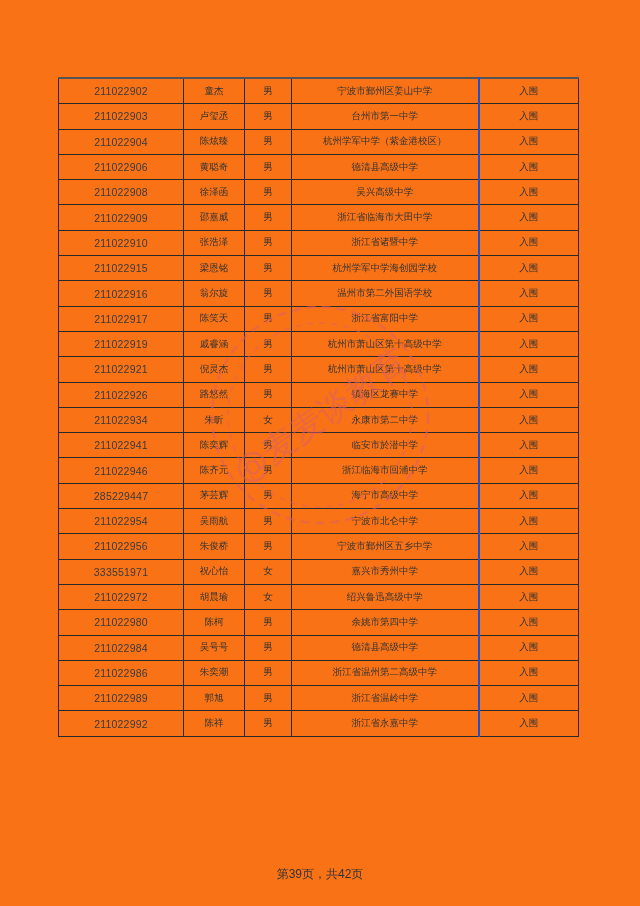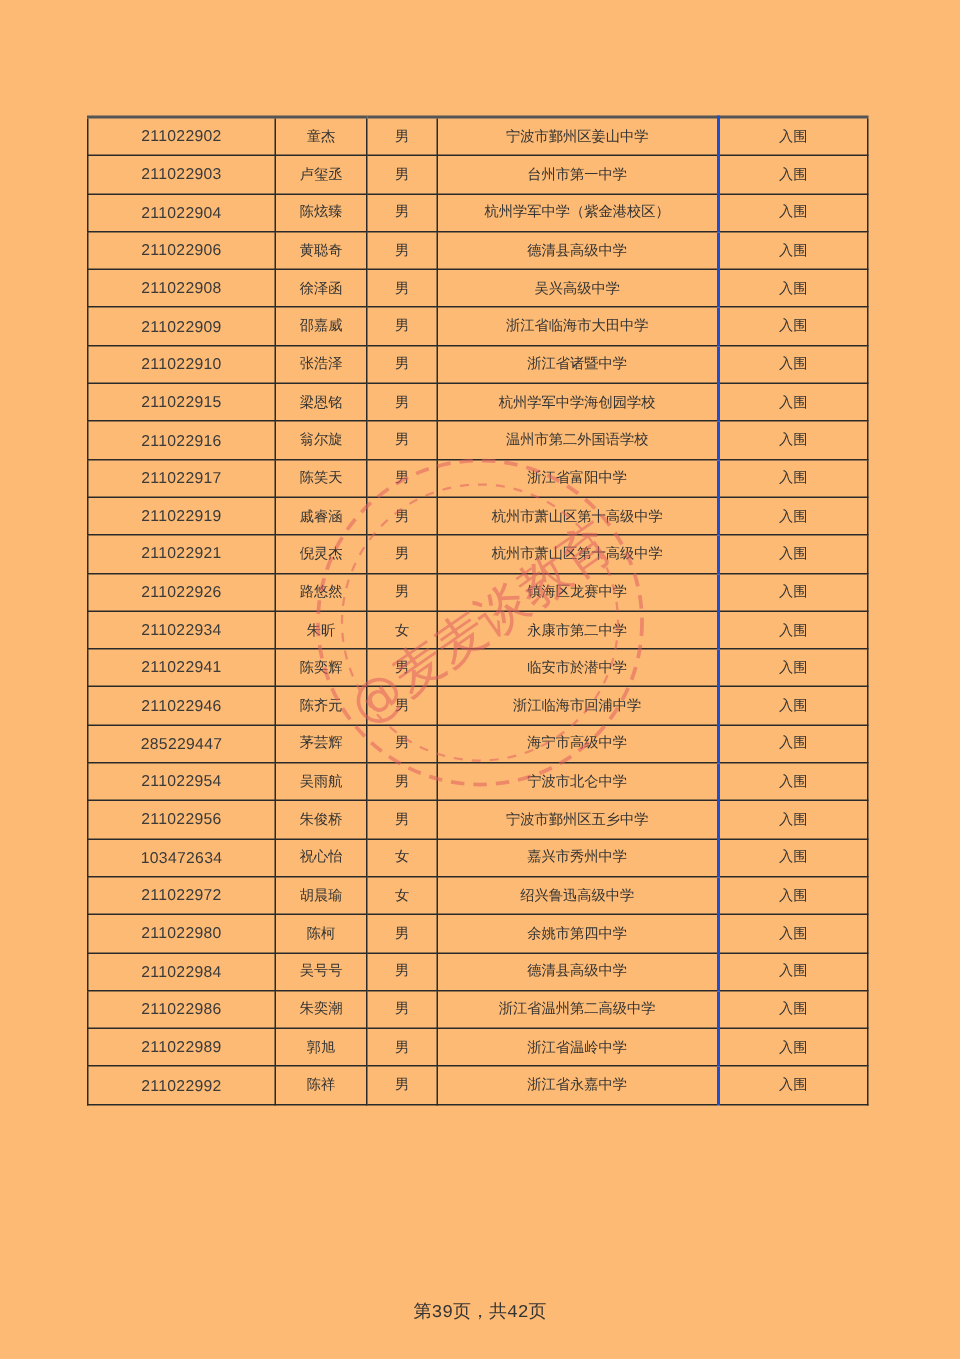--- a/index.html
+++ b/index.html
@@ -1,32 +1,32 @@
 <!DOCTYPE html>
 <html><head>
   <meta charset="utf-8">
   <style>
     html, body { margin: 0; padding: 0; background: #ffffff; }
     body { width: 640px; height: 906px; position: relative; overflow: hidden; font-family: "DejaVu Sans", "Liberation Sans", sans-serif; }
-    .page { position: absolute; left: 0; top: 0; width: 640px; height: 906px; background: #fdba74; }
+    .page { position: absolute; left: 0; top: 0; width: 640px; height: 906px; background: #f97316; }
     table.roster {
       position: absolute; left: 58px; top: 77px; width: 520px;
       border-collapse: collapse; table-layout: fixed;
       font-size: 9.5px; color: #333;
     }
     table.roster td {
       border: 1px solid #2a2a2a; height: 24.3px; padding: 0;
       text-align: center; vertical-align: middle; white-space: nowrap; overflow: hidden;
     }
     table.roster td.c-id { font-family: "Liberation Sans", sans-serif; font-size: 10.5px; color: #3a3a3a; letter-spacing: 0.2px; }
     table.roster td.c-school { border-right: 2px solid #1d4ed8; }
     table.roster tr:first-child td { border-top: 2px solid #555; }
     .footer {
       position: absolute; left: 0; width: 640px; top: 866px; text-align: center;
-      font-family: Liberation Mono, monospace; font-size: 12px; color: #333;
+      font-family: Liberation Sans, sans-serif; font-size: 12px; color: #333;
     }
     .stamp {
       position: absolute; left: 205px; top: 300px; width: 230px; height: 230px;
       pointer-events: none; opacity: 0.55;
     }
   </style>
 </head>
 <body>
 
 <div class="page">
@@ -166,21 +166,21 @@
           <td class="c-result">入围</td>
         </tr>
         <tr>
           <td class="c-id">211022956</td>
           <td class="c-name">朱俊桥</td>
           <td class="c-gender">男</td>
           <td class="c-school">宁波市鄞州区五乡中学</td>
           <td class="c-result">入围</td>
         </tr>
         <tr>
-          <td class="c-id">103472634</td>
+          <td class="c-id">333551971</td>
           <td class="c-name">祝心怡</td>
           <td class="c-gender">女</td>
           <td class="c-school">嘉兴市秀州中学</td>
           <td class="c-result">入围</td>
         </tr>
         <tr>
           <td class="c-id">211022972</td>
           <td class="c-name">胡晨瑜</td>
           <td class="c-gender">女</td>
           <td class="c-school">绍兴鲁迅高级中学</td>

